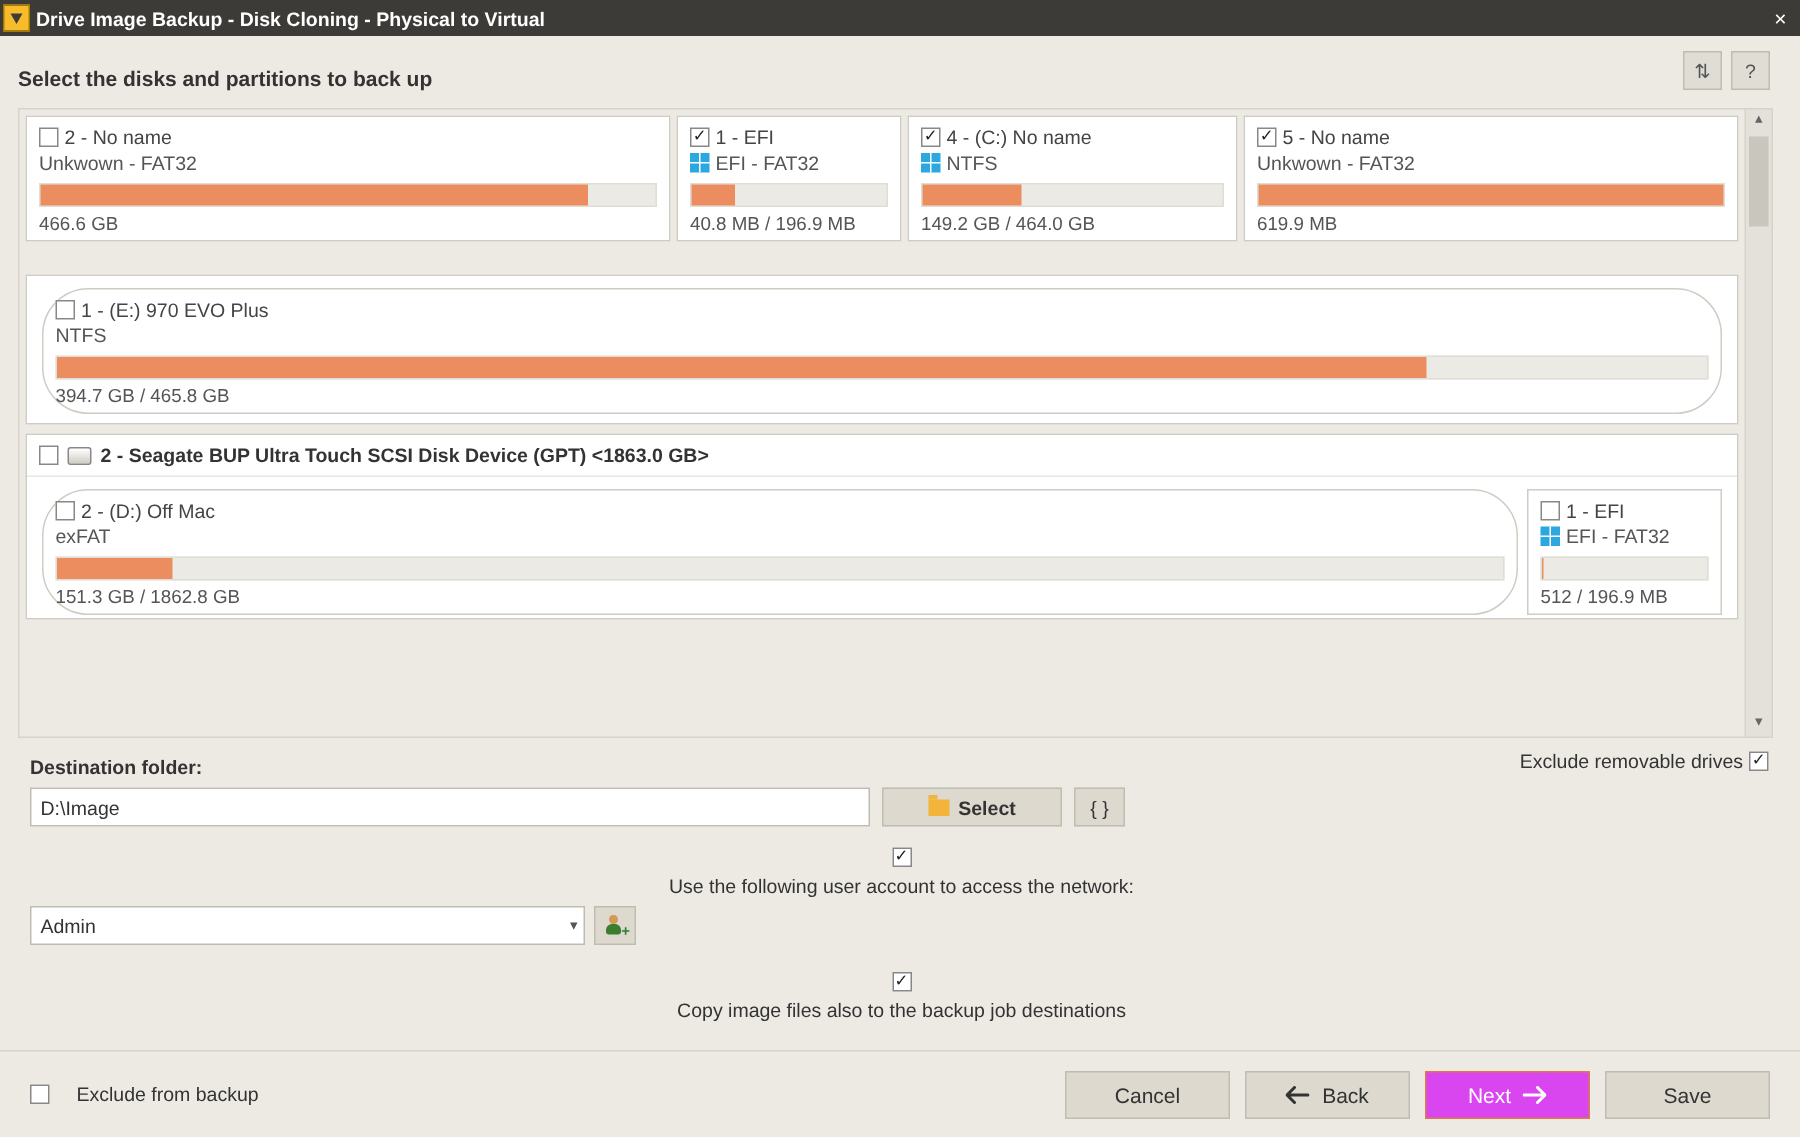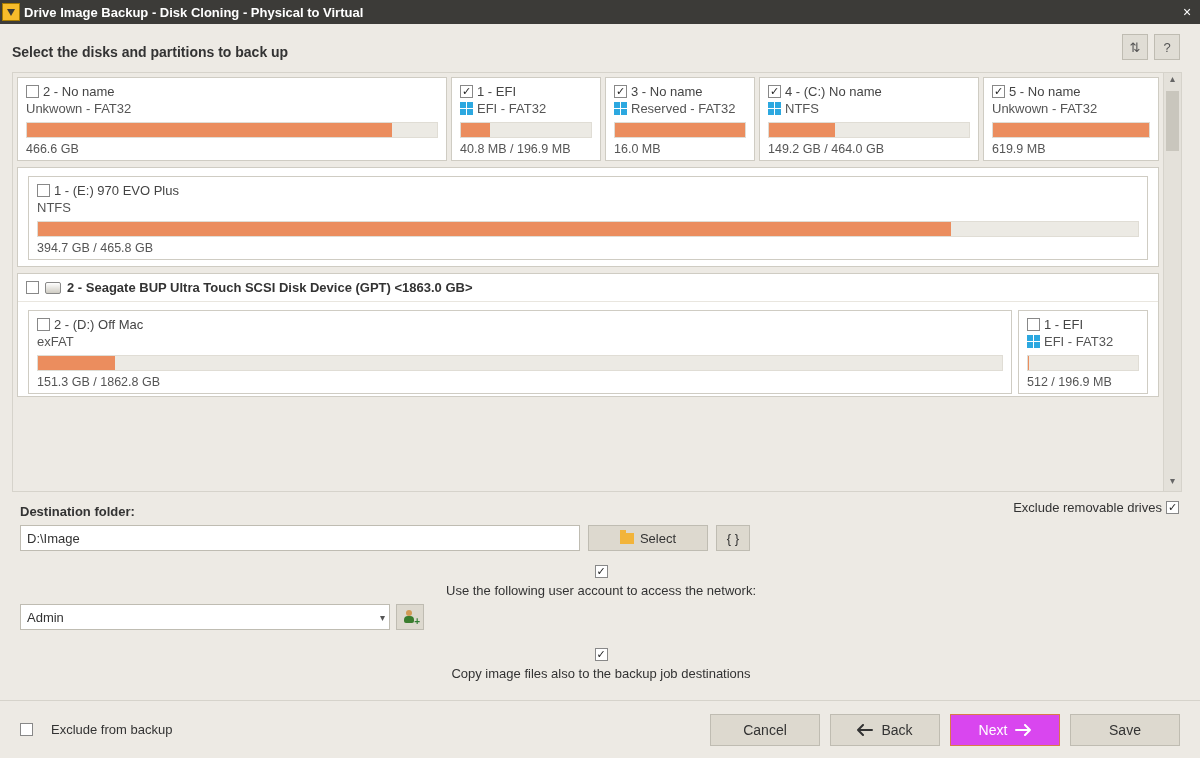--- a/index.html
+++ b/index.html
@@ -96,21 +96,21 @@
     background:#c9c6bd;
   }
   .scrollbar .track-arrow{
     position:absolute;left:0;right:0;height:16px;text-align:center;
     font-size:10px;color:#666;
   }
 
   
   .part-row{
     display:flex; gap:4px;
-    margin-bottom:6px;
+    margin-bottom:22px;
   }
   .part-card{
     background:#fff;
     border:1px solid #cfccc3;
     padding:6px 8px 4px 8px;
     display:flex;
     flex-direction:column;
     gap:2px;
     min-width:0;
   }
@@ -161,42 +161,42 @@
   .disk-icon{
     width:16px;height:12px;border:1px solid #888;border-radius:2px;
     background:linear-gradient(#fff,#cfccc3);
     display:inline-block;flex-shrink:0;
   }
   .disk-body{
     padding:8px 10px 6px 10px;
     display:flex;gap:6px;
   }
   .disk-body .part-card{flex:0 0 auto;}
-  .disk-body .part-card.grow{flex:1 1 auto;}
+  .disk-body .part-card.grow{flex:1 1 auto;border-radius:31px;}
 
   
   .lower{
     position:absolute;left:20px;right:18px;top:504px;
   }
   .exclude-rem{
     position:absolute;right:3px;top:-4px;font-size:13px;color:#333;
     display:flex;align-items:center;gap:4px;
   }
   .dest-label{font-weight:600;color:#333;margin-bottom:6px;display:block;}
   .dest-row{display:flex;gap:8px;align-items:flex-start;}
   .dest-input{
     width:560px;height:26px;border:1px solid #bfbcb2;background:#fff;
     padding:2px 6px;font-size:13px;color:#333;
   }
   .btn{
     height:26px;border:1px solid #bfbcb2;background:#ddd9cf;
     display:inline-flex;align-items:center;justify-content:center;
     padding:0 14px;font-size:13px;color:#333;gap:6px;
   }
-  .btn.select{width:120px;}
+  .btn.select{width:120px;font-weight:bold;}
   .btn.braces{width:34px;padding:0;}
   .folder-icon{
     width:14px;height:11px;background:#f2b43a;position:relative;
     display:inline-block;
   }
   .folder-icon::before{
     content:"";position:absolute;top:-3px;left:0;width:6px;height:3px;background:#f2b43a;
   }
 
   .check-row{display:flex;align-items:center;gap:5px;margin-top:14px;font-size:13px;color:#333;flex-direction:column;}
@@ -282,34 +282,20 @@
         <div class="fs-line">
             <span class="win-icon"></span>
             <span>EFI - FAT32</span>
           </div>
         <div class="bar">
             <div class="fill" style="width:22%"></div>
           </div>
         <div class="size-line">40.8 MB / 196.9 MB</div>
       </div>
 
-      <div class="part-card" style="flex:0 0 150px">
-        <div class="part-head">
-          <span class="chk checked"></span>
-          <span>3 -  No name</span>
-        </div>
-        <div class="fs-line">
-            <span class="win-icon"></span>
-            <span>Reserved - FAT32</span>
-          </div>
-        <div class="bar">
-            <div class="fill" style="width:100%"></div>
-          </div>
-        <div class="size-line">16.0 MB</div>
-      </div>
 
       <div class="part-card" style="flex:0 0 220px">
         <div class="part-head">
           <span class="chk checked"></span>
           <span style="white-space:nowrap;overflow:hidden;text-overflow:clip;">4 - (C:) No name</span>
         </div>
         <div class="fs-line">
             <span class="win-icon"></span>
             <span>NTFS</span>
           </div>

